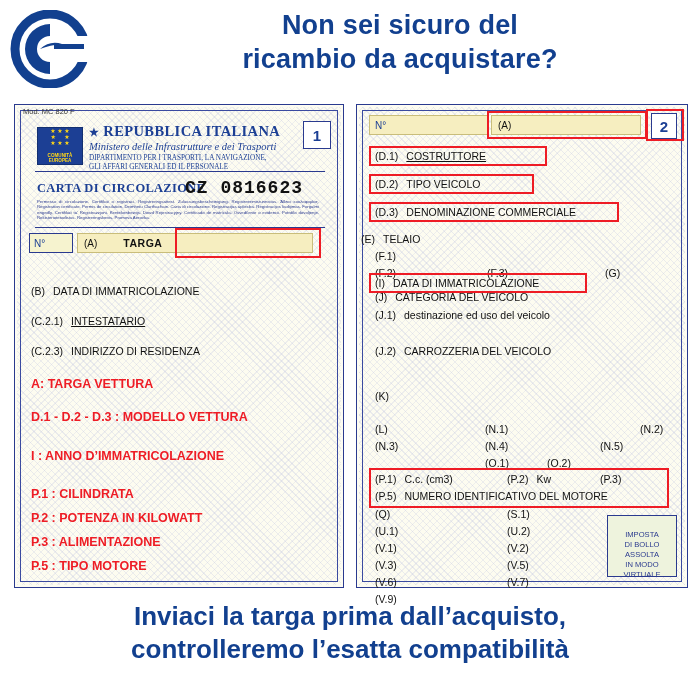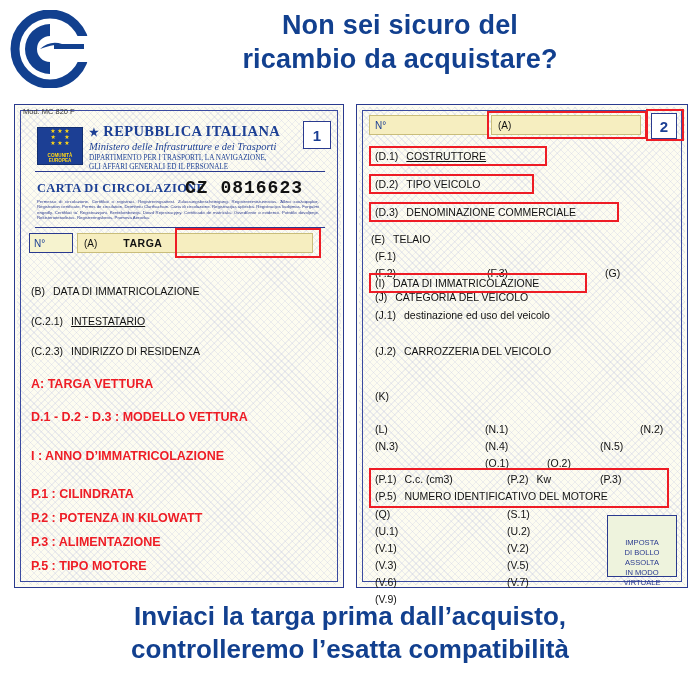--- a/index.html
+++ b/index.html
@@ -163,21 +163,21 @@
   }
   .r-numbox{
     position:absolute;right:10px;top:8px;width:24px;height:24px;
     border:1px solid #2a3a8f;background:#fff;color:#1c3f94;
     font-size:15px;font-weight:bold;display:flex;align-items:center;justify-content:center;
   }
   .bollo{
     position:absolute;right:10px;bottom:10px;width:70px;height:62px;
     border:1px solid #2a3a8f;background:#eef3dd;
     font-size:7.6px;color:#2a3a8f;line-height:10px;text-align:center;
-    padding-top:22px;box-sizing:border-box;
+    padding-top:14px;box-sizing:border-box;
   }
 </style>
 </head>
 <body>
 
 <div class="header">
   <div class="logo">
     <svg width="80" height="78" viewBox="0 0 80 78">
       <circle cx="40" cy="39" r="35" fill="none" stroke="#12408f" stroke-width="9"></circle>
       <rect x="40" y="26" width="40" height="26" fill="#ffffff"></rect>
@@ -269,21 +269,21 @@
   <div class="field" style="left:18px;top:73px;">
     <span class="code">(D.2)</span><span class="txt">TIPO VEICOLO</span>
   </div>
   <div class="redbox" style="left:12px;top:69px;width:165px;height:20px;"></div>
 
   <div class="field" style="left:18px;top:101px;">
     <span class="code">(D.3)</span><span class="txt">DENOMINAZIONE COMMERCIALE</span>
   </div>
   <div class="redbox" style="left:12px;top:97px;width:250px;height:20px;"></div>
 
-  <div class="field" style="left:14px;top:128px;">
+  <div class="field" style="left:4px;top:128px;">
     <span class="code">(E)</span><span class="txt">TELAIO</span>
   </div>
   <div class="field" style="left:18px;top:145px;">
     <span class="code">(F.1)</span>
   </div>
   <div class="field" style="left:18px;top:162px;">
     <span class="code">(F.2)</span>
   </div>
   <div class="field" style="left:130px;top:162px;">(F.3)</div>
   <div class="field" style="left:248px;top:162px;">(G)</div>

